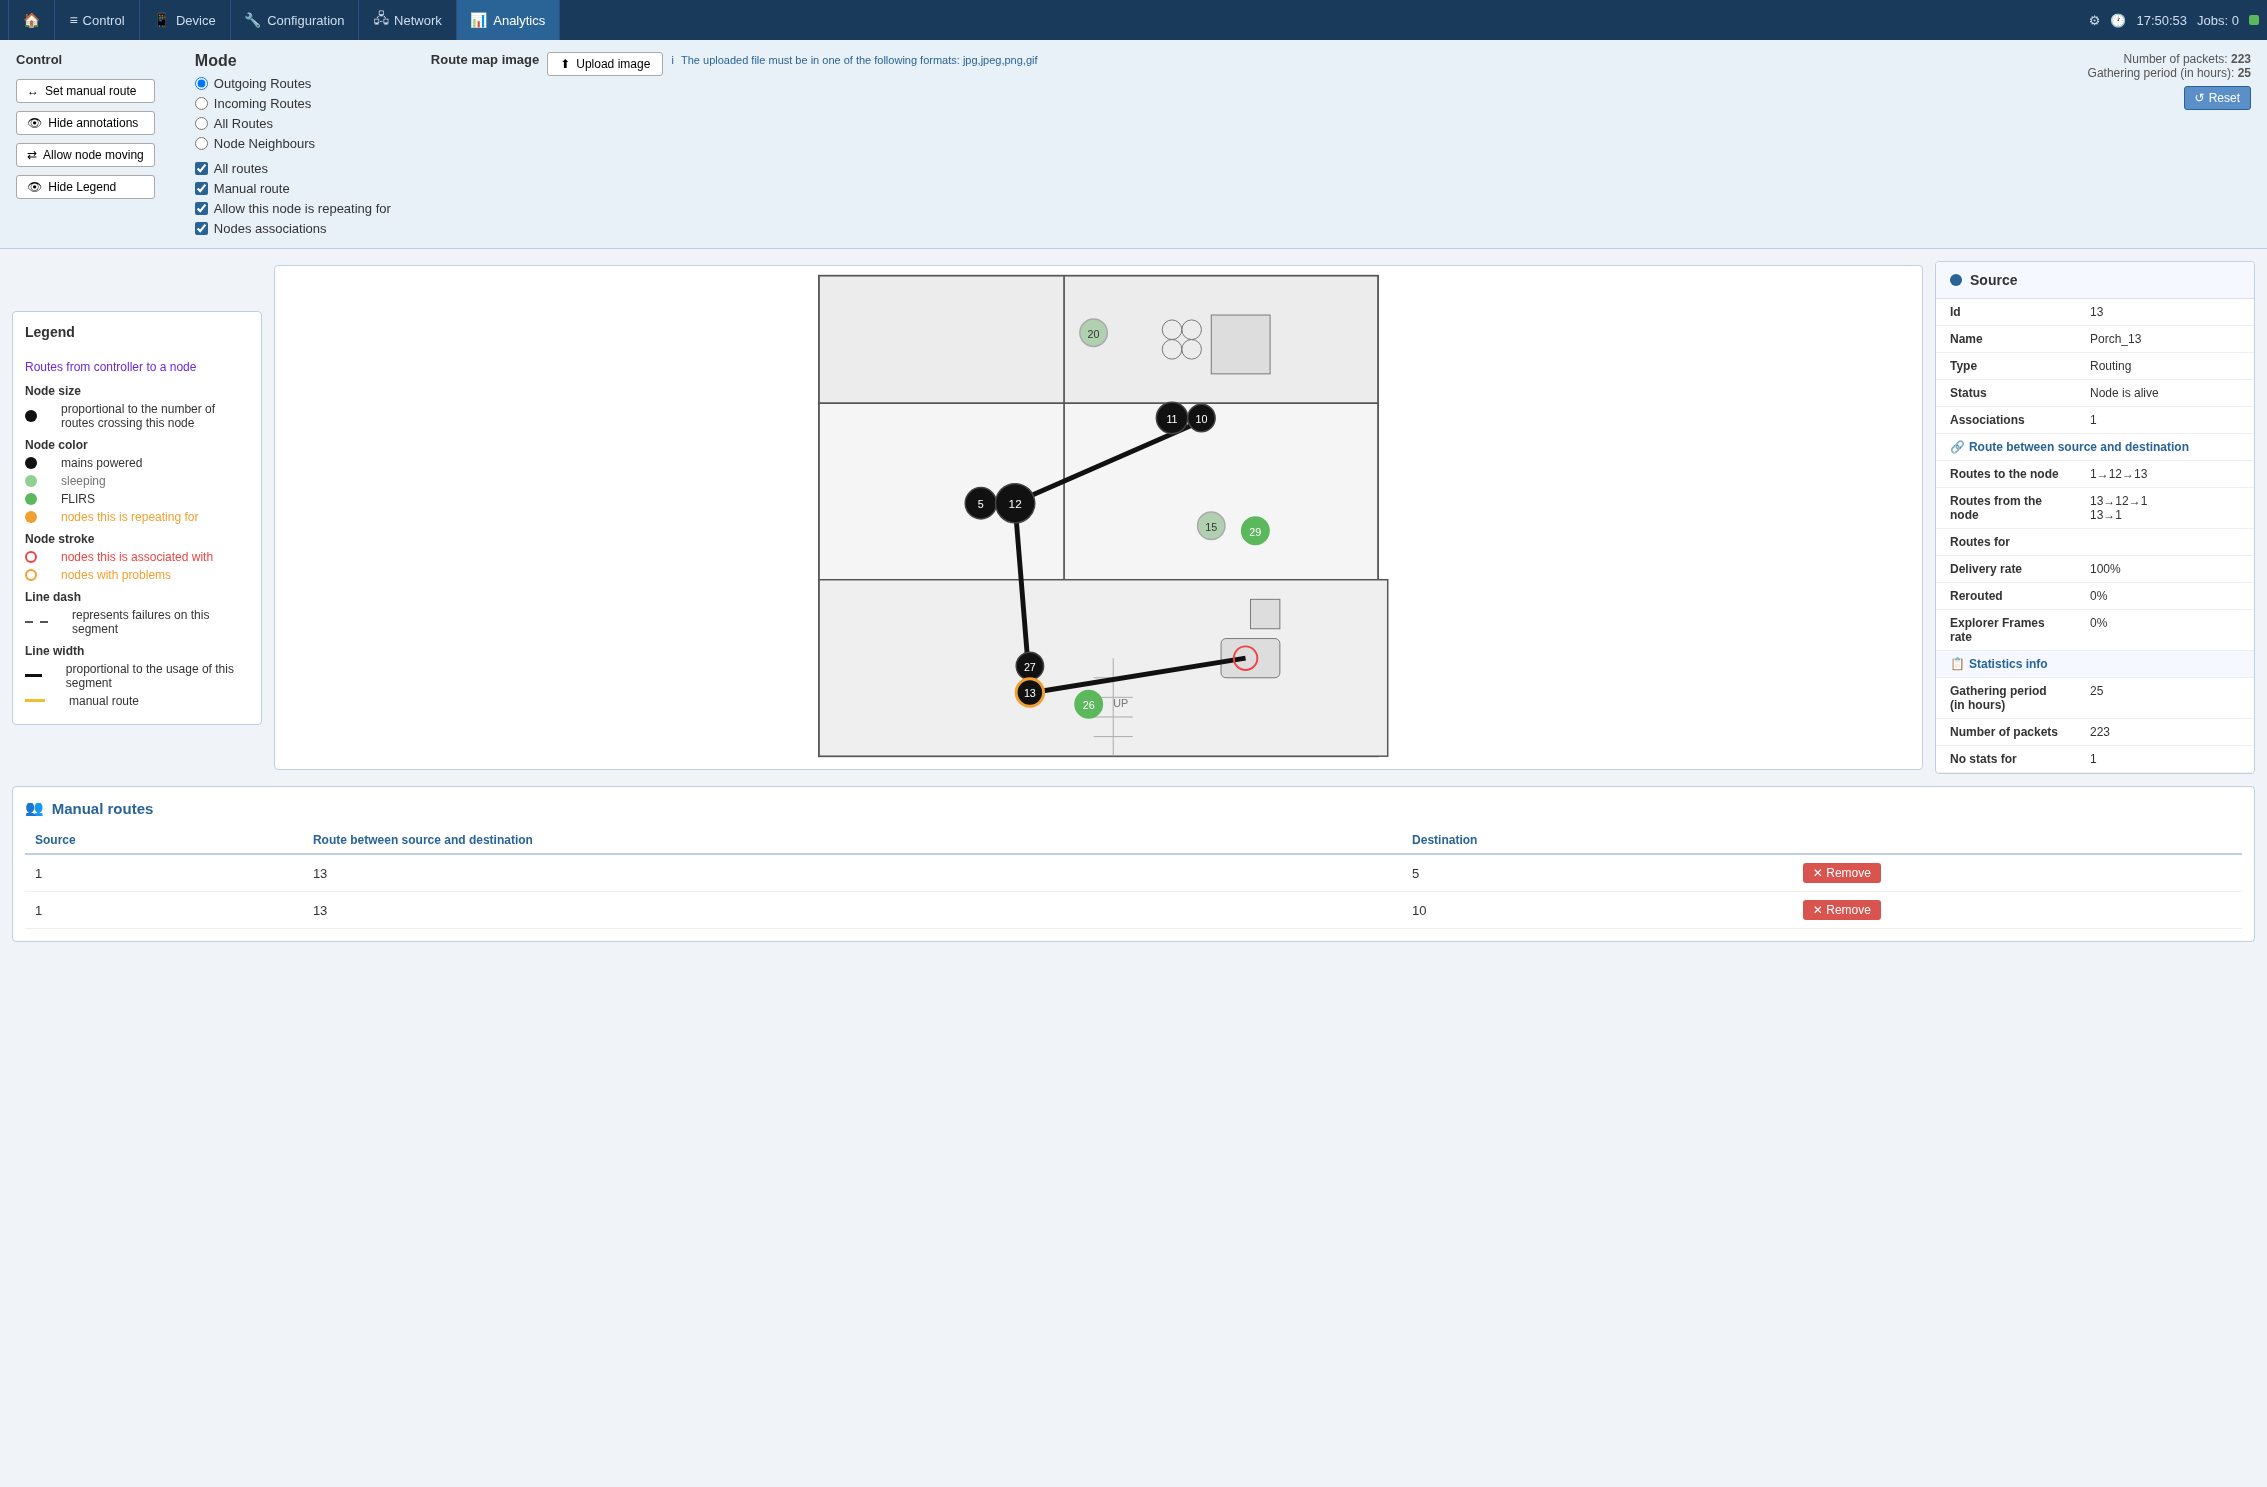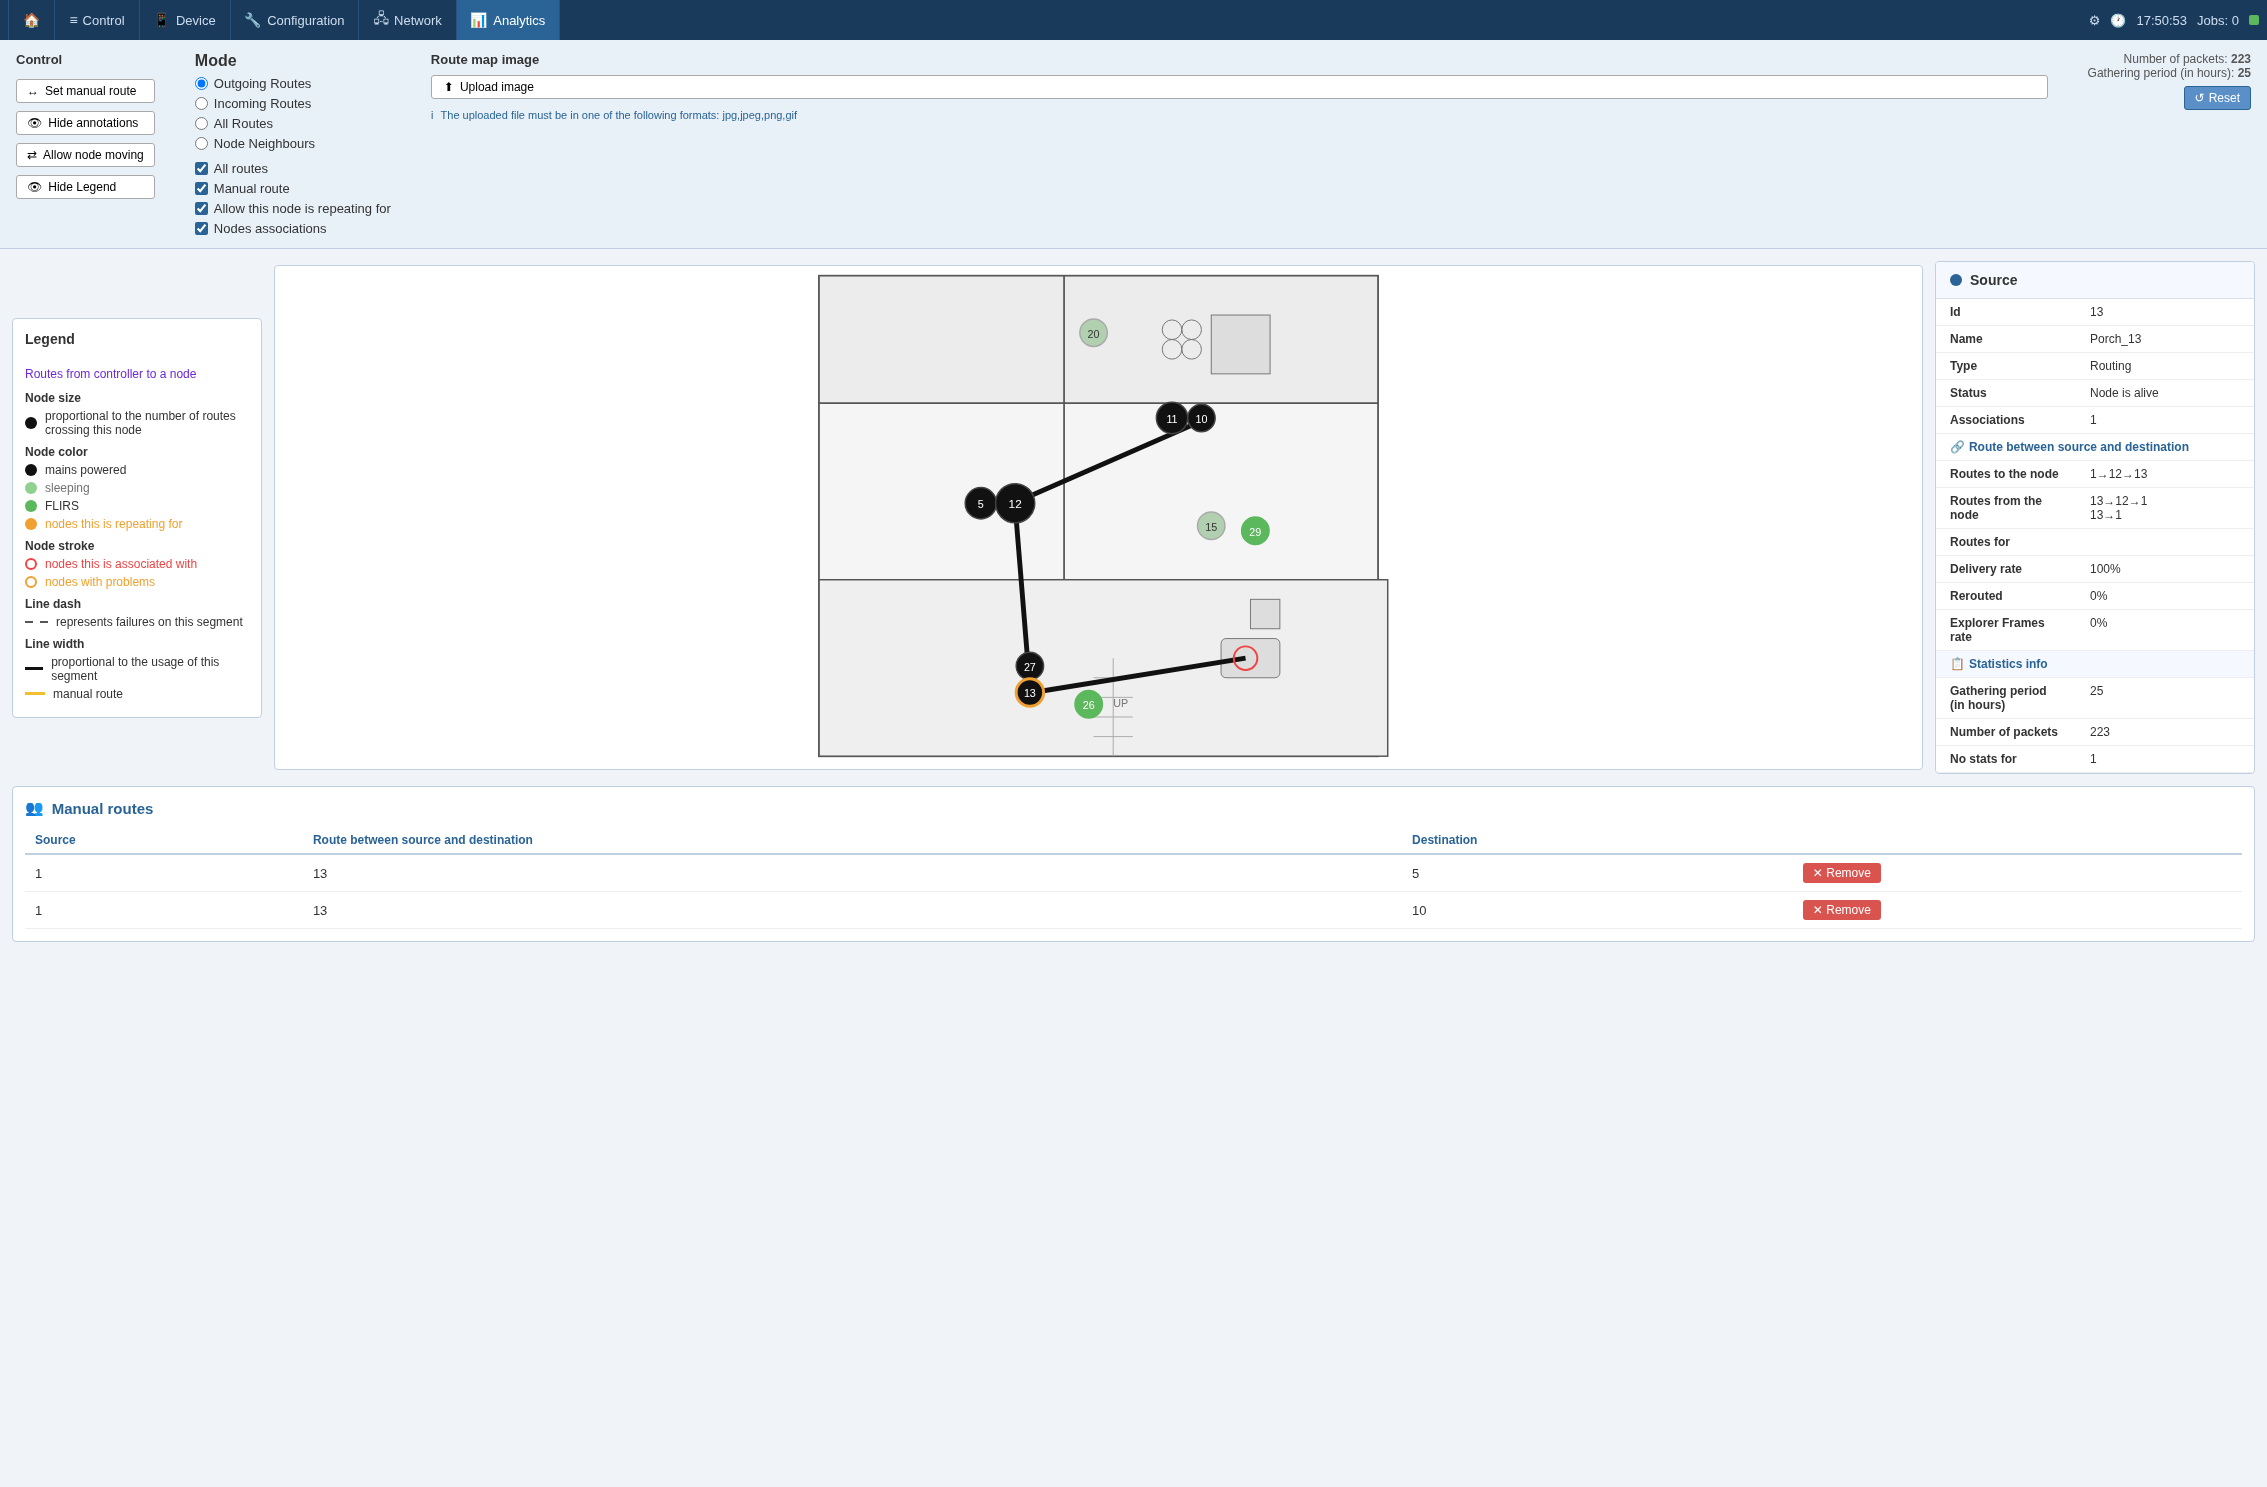--- a/index.html
+++ b/index.html
@@ -56,21 +56,21 @@
     }
     .mode-section { display: flex; flex-direction: column; gap: 6px; }
     .mode-section h3 { font-size: 16px; font-weight: bold; }
     .radio-group { display: flex; flex-direction: column; gap: 5px; }
     .radio-item { display: flex; align-items: center; gap: 6px; font-size: 13px; cursor: pointer; }
     .checkbox-group { display: flex; flex-direction: column; gap: 5px; margin-top: 4px; }
     .checkbox-item { display: flex; align-items: center; gap: 6px; font-size: 13px; cursor: pointer; }
     .checkbox-item input[type=checkbox] { accent-color: #2a6496; }
 
     
-    .route-map-section { display: flex; flex-direction: column; gap: 8px; flex: 1; }
+    .route-map-section { display: flex; flex-direction: row; gap: 8px; flex: 1; }
     .route-map-section h3 { font-size: 13px; font-weight: bold; }
     .upload-btn {
       display: inline-flex;
       align-items: center;
       gap: 6px;
       padding: 4px 12px;
       border: 1px solid #aaa;
       border-radius: 3px;
       background: #fff;
       cursor: pointer;
@@ -109,21 +109,21 @@
       border: 1px solid #c0d0e0;
       border-radius: 4px;
       padding: 12px;
       width: 250px;
       min-width: 250px;
       font-size: 12px;
     }
     .legend-panel h3 { font-size: 14px; font-weight: bold; margin-bottom: 8px; color: #333; }
     .legend-subtitle { color: #6d28d9; margin-bottom: 10px; font-size: 12px; margin-top: 20px; }
     .legend-section-title { font-weight: bold; margin: 8px 0 4px; font-size: 12px; }
-    .legend-item { display: flex; align-items: center; gap: 8px; margin-bottom: 4px; font-size: 12px; }
+    .legend-item { display: flex; align-items: center; gap: 24px; margin-bottom: 4px; font-size: 12px; }
     .dot { width: 12px; height: 12px; border-radius: 50%; display: inline-block; flex-shrink: 0; }
     .dot-black { background: #111; }
     .dot-green { background: #5cb85c; }
     .dot-orange { background: #f0a030; }
     .dot-outline-red { background: transparent; border: 2px solid #e44; width: 12px; height: 12px; }
     .dot-outline-orange { background: transparent; border: 2px solid #f0a030; }
     .dot-sleeping { background: #90d090; }
     .dash-line { display: flex; align-items: center; gap: 2px; }
     .dash-seg { width: 8px; height: 2px; background: #555; display: inline-block; }
     .solid-line { width: 20px; height: 3px; background: #111; display: inline-block; }

